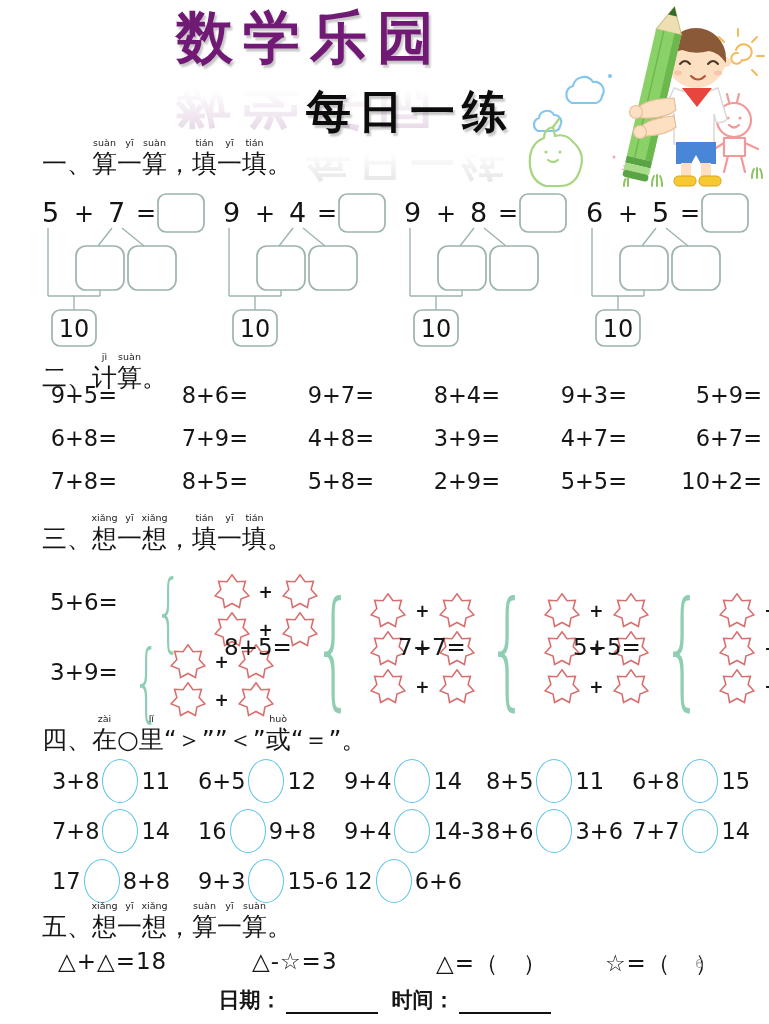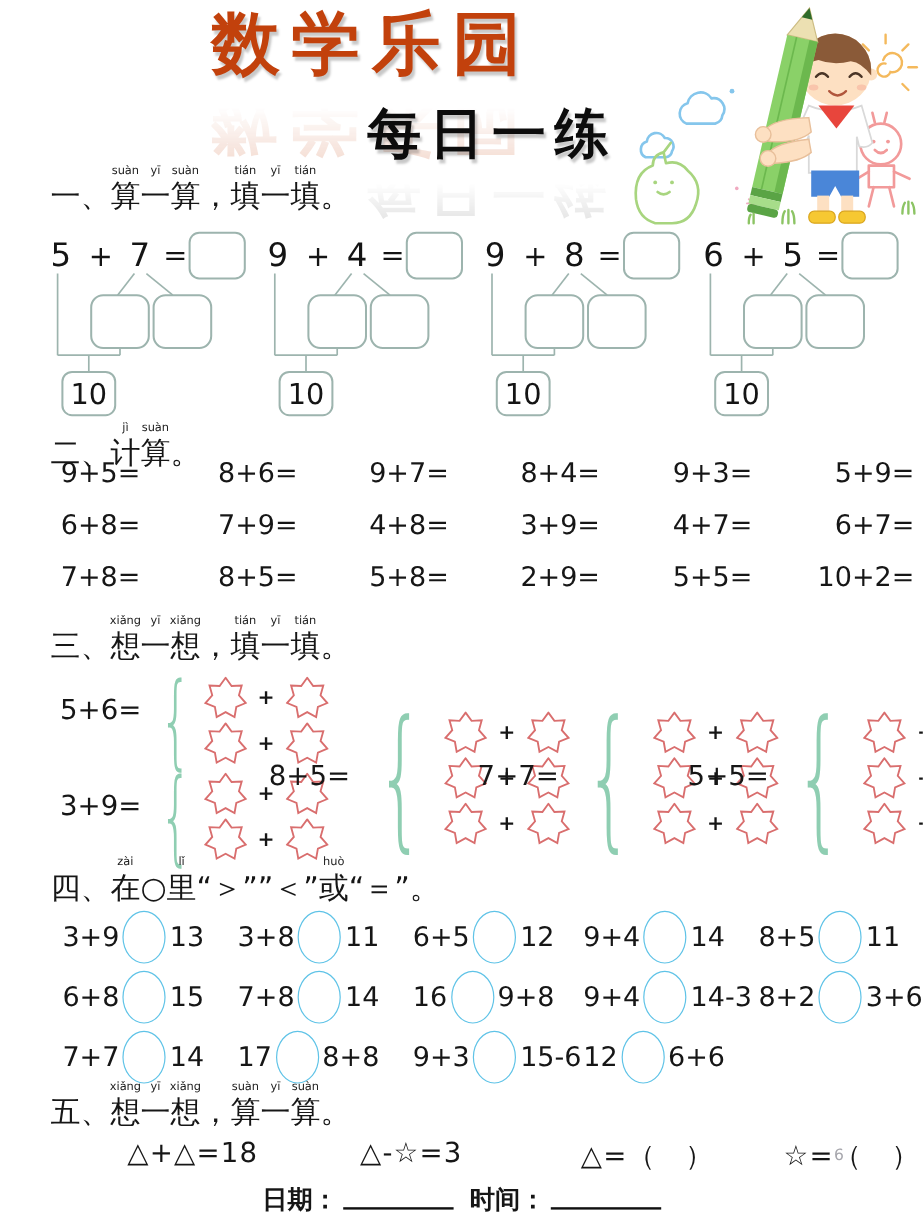--- a/index.html
+++ b/index.html
@@ -3,21 +3,21 @@
 <meta charset="utf-8">
 <style>
   html,body{margin:0;padding:0;}
   body{
     width:769px;height:1024px;position:relative;background:#ffffff;overflow:hidden;
     font-family:"DejaVu Sans","Liberation Sans",sans-serif;color:#161616;
   }
   
   .title-wrap{position:absolute;left:176px;top:2px;}
   .title{
-    font-size:57px;font-weight:700;letter-spacing:10px;line-height:70px;color:#c2410c;
+    font-size:57px;font-weight:700;letter-spacing:10px;line-height:70px;color:#701a75;
     font-family:"DejaVu Serif","Liberation Serif",serif;white-space:nowrap;
     text-shadow:2px 3px 2px rgba(0,0,0,.22);
   }
   .reflect{
     position:absolute;left:0;top:66px;transform:scaleY(-1);opacity:.25;text-shadow:none;
     -webkit-mask-image:linear-gradient(to bottom,rgba(0,0,0,.75),transparent 70%);
     mask-image:linear-gradient(to bottom,rgba(0,0,0,.75),transparent 70%);
   }
   .subtitle-wrap{position:absolute;left:306px;top:86px;}
   .subtitle{
@@ -72,28 +72,28 @@
     grid-template-columns:146px 146px 142px 146px auto;
     grid-auto-rows:50px;align-items:center;
   }
   .cmp-cell{display:flex;align-items:center;gap:3px;font-size:22.5px;white-space:nowrap;}
   .cmp-circle{
     display:inline-block;width:36px;height:44px;border:1.6px solid var(--circle);
     border-radius:50%;box-sizing:border-box;background:#fff;
   }
   
   #five{position:absolute;top:948px;left:0;right:0;height:36px;}
-  .five-item{position:absolute;font-size:23px;white-space:nowrap;letter-spacing:1px;margin-left:48px;}
+  .five-item{position:absolute;font-size:23px;white-space:nowrap;letter-spacing:1px;}
   #pageno{position:absolute;left:695px;top:956px;font-size:13px;color:#a7a7ad;}
   
   #footer{
     position:absolute;top:986px;left:0;right:0;display:flex;
     justify-content:center;align-items:flex-end;gap:14px;
   }
-  .f-item{display:flex;align-items:flex-start;}
+  .f-item{display:flex;align-items:flex-end;}
   .f-label{font-weight:700;font-size:21px;white-space:nowrap;}
   .f-blank{display:inline-block;height:20px;border-bottom:2.6px solid #101010;margin-left:4px;}
 </style>
 </head>
 <body>
 
 <div class="title-wrap">
   <div class="title">数学乐园</div>
   <div class="title reflect">数学乐园</div>
 </div>
@@ -271,21 +271,21 @@
     <div class="calc-cell">7+8=</div>
     <div class="calc-cell">8+5=</div>
     <div class="calc-cell">5+8=</div>
     <div class="calc-cell">2+9=</div>
     <div class="calc-cell">5+5=</div>
     <div class="calc-cell">10+2=</div>
   </div>
 
 <h2 class="sec-heading" style="top:513px" id="h3"><span class="rchar"><span class="py"></span><span class="ch">三</span></span><span class="rchar"><span class="py"></span><span class="ch">、</span></span><span class="rchar"><span class="py">xiǎng</span><span class="ch">想</span></span><span class="rchar"><span class="py">yī</span><span class="ch">一</span></span><span class="rchar"><span class="py">xiǎng</span><span class="ch">想</span></span><span class="rchar"><span class="py"></span><span class="ch">，</span></span><span class="rchar"><span class="py">tián</span><span class="ch">填</span></span><span class="rchar"><span class="py">yī</span><span class="ch">一</span></span><span class="rchar"><span class="py">tián</span><span class="ch">填</span></span><span class="rchar"><span class="py"></span><span class="ch">。</span></span></h2>
 <div id="stars">
-    <div class="star-group rows2" style="left: 50px; top: 10px;">
+    <div class="star-group rows2" style="left: 50px; top: 20px; gap: 22px;">
       <span class="sg-label">5+6=</span>
       <span class="brace" style="font-size: 86px;">{</span>
       <div class="sg-rows">
         <div class="sg-row">
           <svg width="36" height="36" viewBox="0 0 44 44" class="star-blank">
             <polygon points="22.0,1.0 28.1,9.4 38.4,8.9 35.6,18.9 42.5,26.7 32.9,30.7 31.1,40.9 22.0,36.0 12.9,40.9 11.1,30.7 1.5,26.7 8.4,18.9 5.6,8.9 15.9,9.4"></polygon>
           </svg>
           <span class="sg-plus">+</span>
           <svg width="36" height="36" viewBox="0 0 44 44" class="star-blank">
             <polygon points="22.0,1.0 28.1,9.4 38.4,8.9 35.6,18.9 42.5,26.7 32.9,30.7 31.1,40.9 22.0,36.0 12.9,40.9 11.1,30.7 1.5,26.7 8.4,18.9 5.6,8.9 15.9,9.4"></polygon>
@@ -414,25 +414,20 @@
           </svg>
           <span class="sg-plus">+</span>
         </div>
       </div>
     </div>
   </div>
 
 <h2 class="sec-heading" style="top:714px" id="h4"><span class="rchar"><span class="py"></span><span class="ch">四</span></span><span class="rchar"><span class="py"></span><span class="ch">、</span></span><span class="rchar"><span class="py">zài</span><span class="ch">在</span></span><span class="rchar"><span class="py"></span><span class="ch">○</span></span><span class="rchar"><span class="py">lǐ</span><span class="ch">里</span></span><span class="rchar"><span class="py"></span><span class="ch">“</span></span><span class="rchar"><span class="py"></span><span class="ch">＞</span></span><span class="rchar"><span class="py"></span><span class="ch">”</span></span><span class="rchar"><span class="py"></span><span class="ch">”</span></span><span class="rchar"><span class="py"></span><span class="ch">＜</span></span><span class="rchar"><span class="py"></span><span class="ch">”</span></span><span class="rchar"><span class="py">huò</span><span class="ch">或</span></span><span class="rchar"><span class="py"></span><span class="ch">“</span></span><span class="rchar"><span class="py"></span><span class="ch">＝</span></span><span class="rchar"><span class="py"></span><span class="ch">”</span></span><span class="rchar"><span class="py"></span><span class="ch">。</span></span></h2>
 <div id="compare">
     <div class="cmp-cell">
-      <span class="cmp-l">3+9</span>
-      <span class="cmp-circle"></span>
-      <span class="cmp-r">13</span>
-    </div>
-    <div class="cmp-cell">
       <span class="cmp-l">3+8</span>
       <span class="cmp-circle"></span>
       <span class="cmp-r">11</span>
     </div>
     <div class="cmp-cell">
       <span class="cmp-l">6+5</span>
       <span class="cmp-circle"></span>
       <span class="cmp-r">12</span>
     </div>
     <div class="cmp-cell">
@@ -459,21 +454,21 @@
       <span class="cmp-l">16</span>
       <span class="cmp-circle"></span>
       <span class="cmp-r">9+8</span>
     </div>
     <div class="cmp-cell">
       <span class="cmp-l">9+4</span>
       <span class="cmp-circle"></span>
       <span class="cmp-r">14-3</span>
     </div>
     <div class="cmp-cell">
-      <span class="cmp-l">8+2</span>
+      <span class="cmp-l">8+6</span>
       <span class="cmp-circle"></span>
       <span class="cmp-r">3+6</span>
     </div>
     <div class="cmp-cell">
       <span class="cmp-l">7+7</span>
       <span class="cmp-circle"></span>
       <span class="cmp-r">14</span>
     </div>
     <div class="cmp-cell">
       <span class="cmp-l">17</span>

